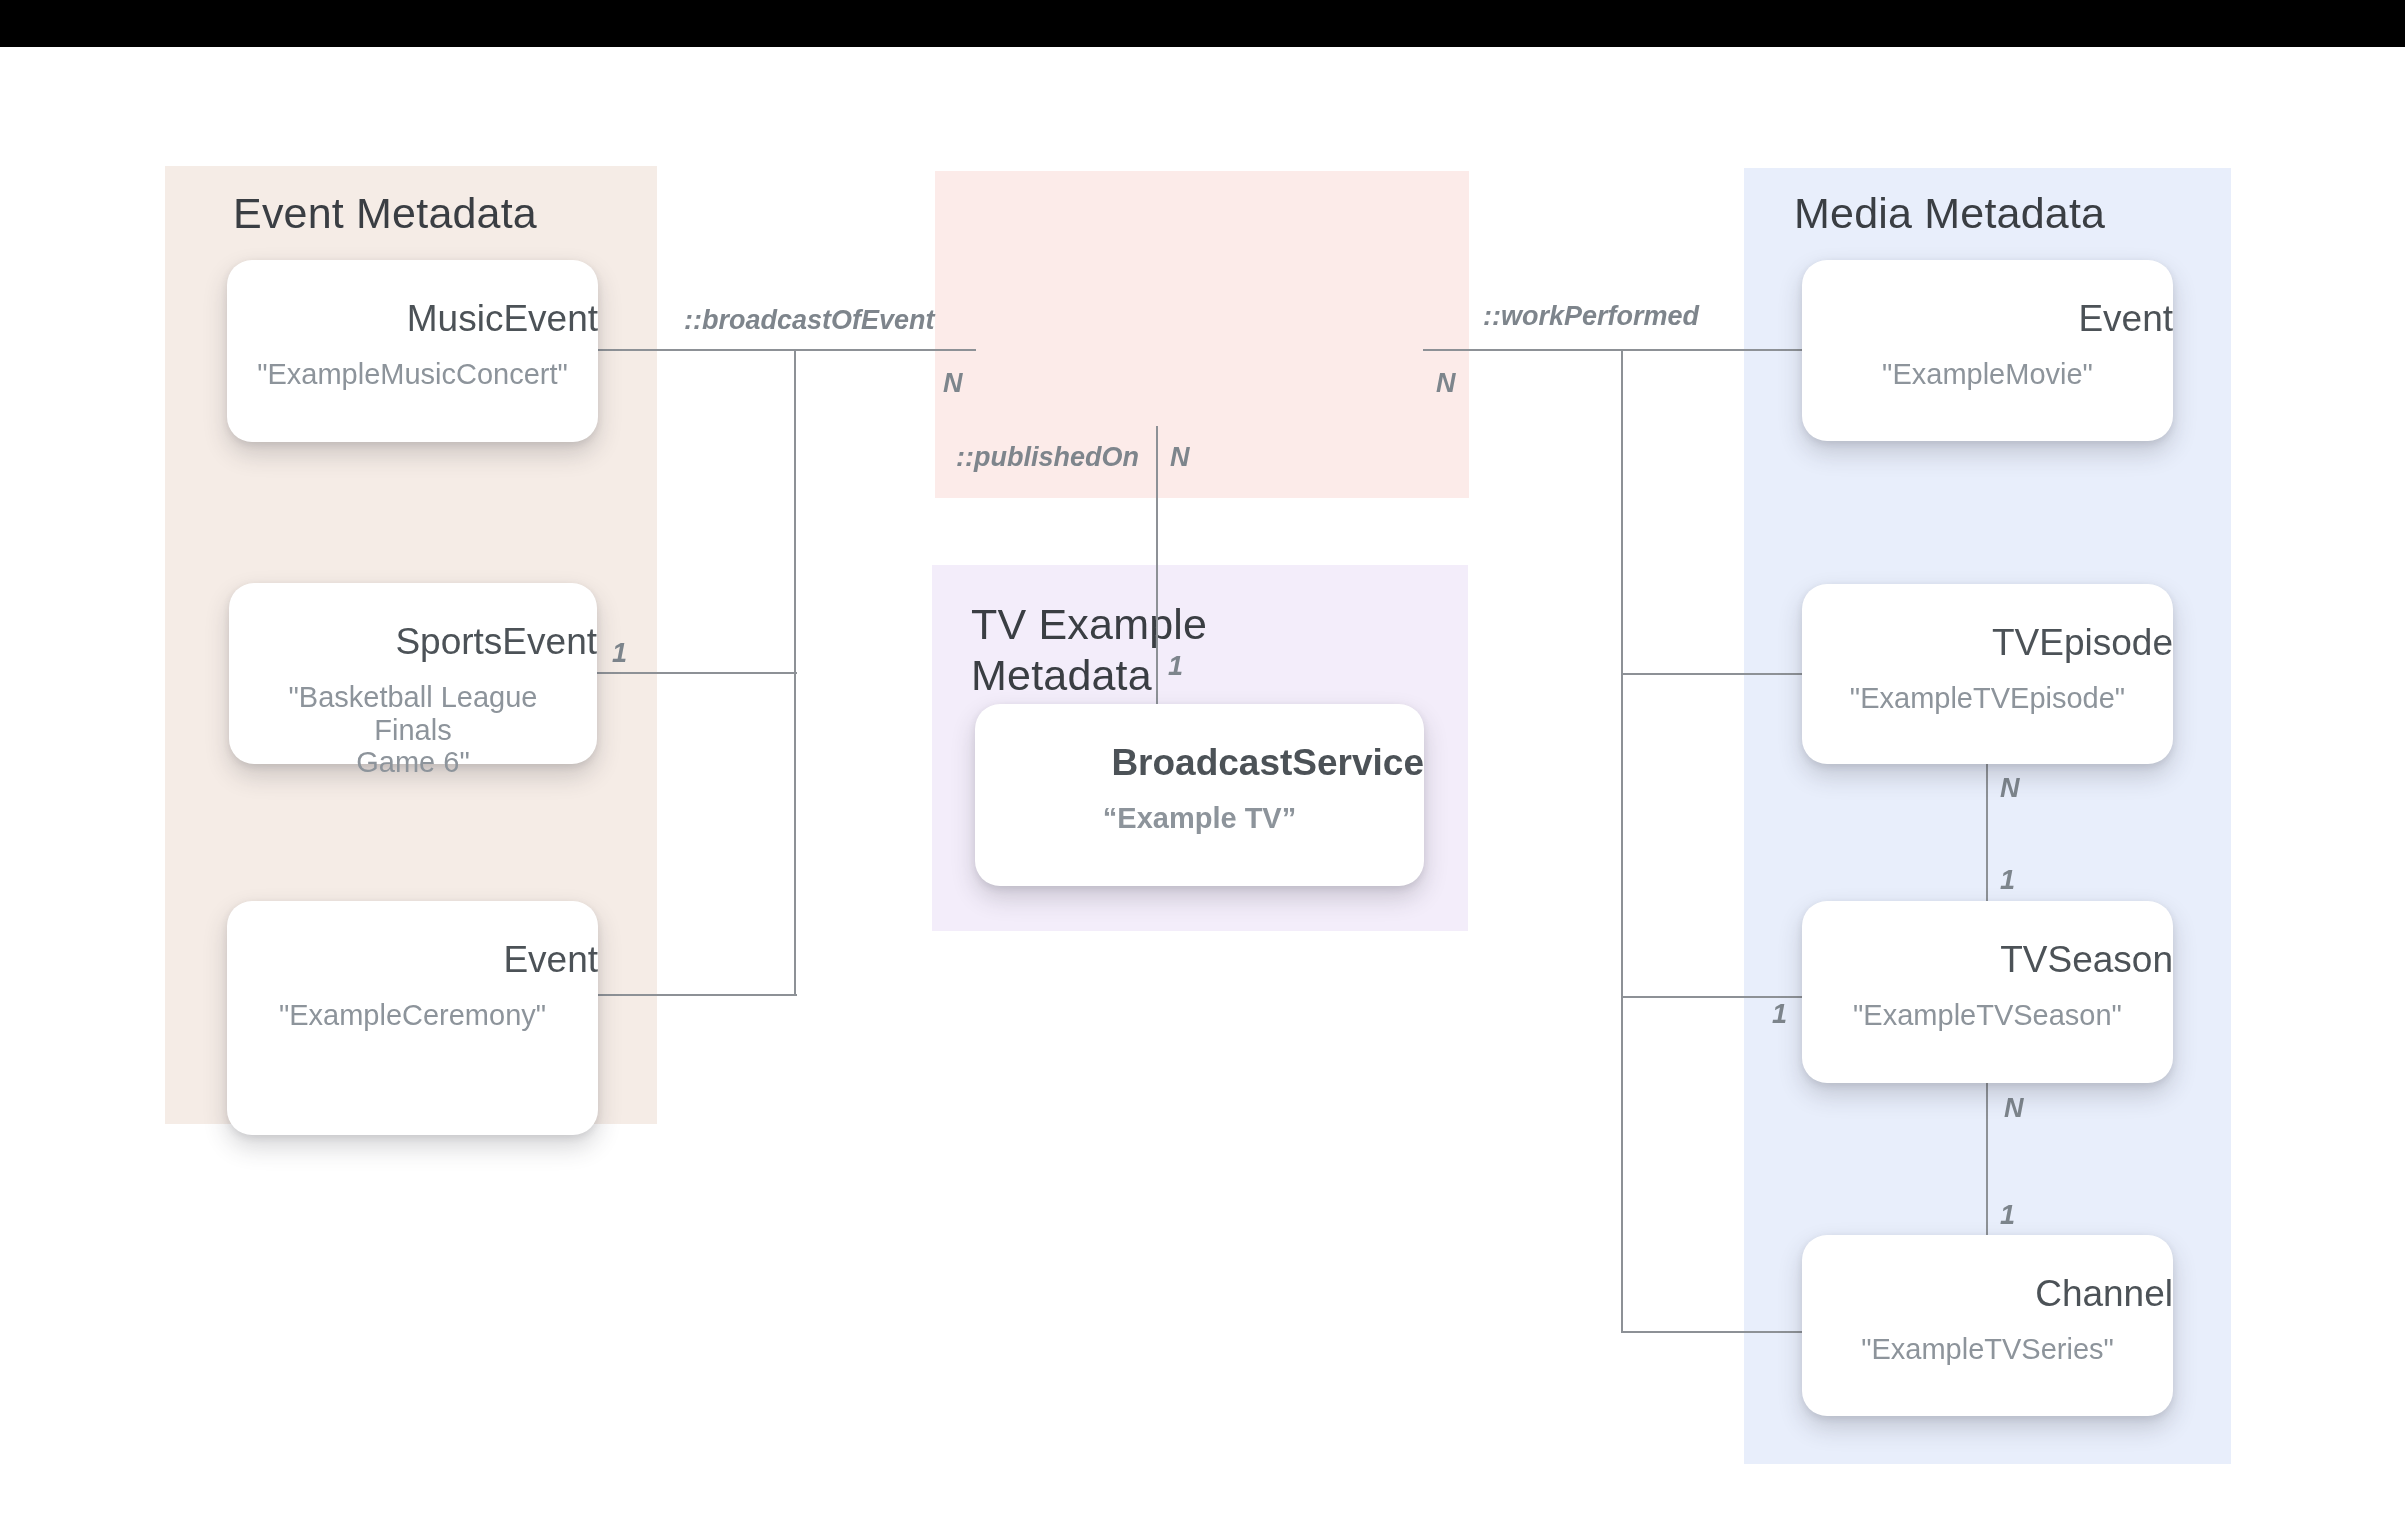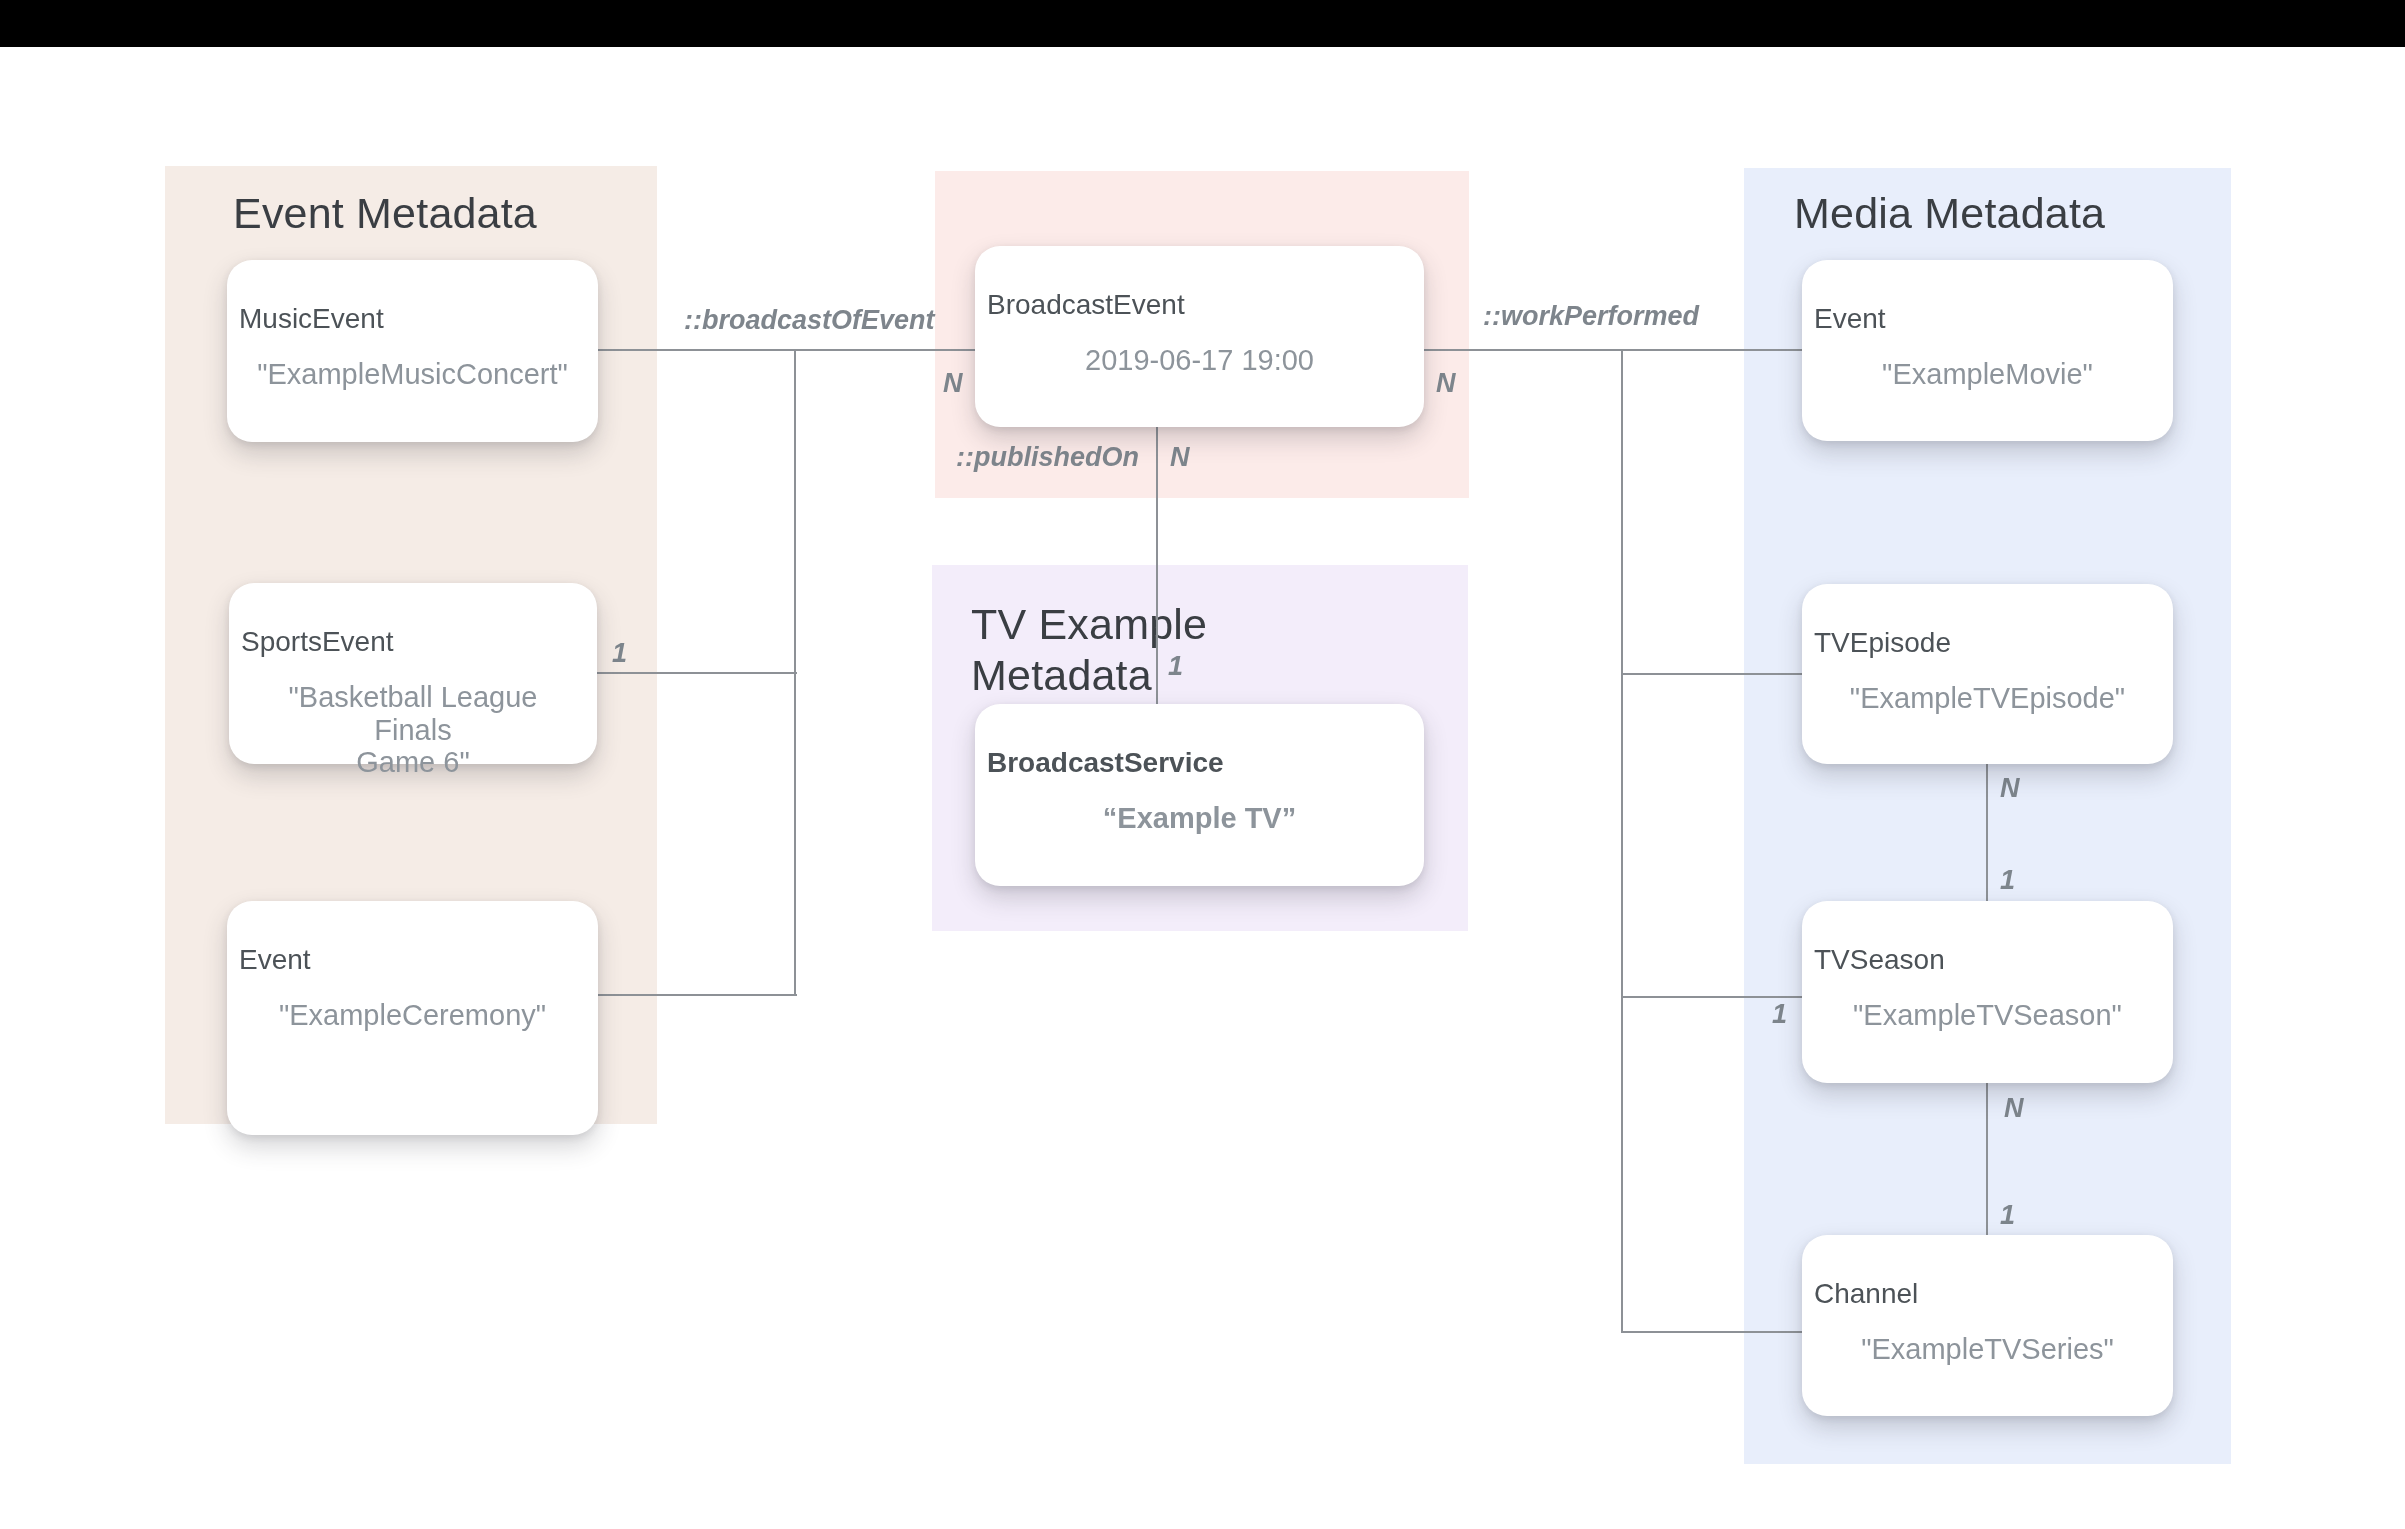--- a/index.html
+++ b/index.html
@@ -20,22 +20,22 @@
   }
   .title-event{left:233px;top:141px;}
   .title-tvchannel{left:971px;top:552px;width:344px;}
   .title-media{left:1794px;top:141px;}
 
   .card{
     position:absolute;background:#fff;border-radius:25px;
     box-shadow:0 11.5px 25px rgba(50,50,60,0.20),0 2.9px 7.6px rgba(50,50,60,0.10);
   }
   .card-name{
-    position:absolute;left:12px;right:0;top:40px;text-align:left;
-    font-size:28px;line-height:38px;color:#4c5257;
+    position:absolute;left:12px;right:0;top:40px;text-align:right;
+    font-size:37px;line-height:38px;color:#4c5257;
   }
   .card-value{
     position:absolute;left:19px;right:19px;top:98px;text-align:center;
     font-size:29px;line-height:32.5px;color:#8d949b;
   }
   .card-music  {left:227px; top:213px; width:371px;height:182px;}
   .card-sports {left:229px; top:536px; width:368px;height:181px;}
   .card-event  {left:227px; top:854px; width:371px;height:234px;}
   .card-bevent {left:975px;top:199px; width:449px;height:181px;}
   .card-bservice{left:975px;top:657px;width:449px;height:182px;font-weight:bold;}
@@ -132,24 +132,20 @@
   <div class="card card-sports">
     <div class="card-name">SportsEvent</div>
     <div class="card-value"><span>"Basketball League Finals</span><br><span>Game 6"</span></div>
   </div>
 
   <div class="card card-event">
     <div class="card-name">Event</div>
     <div class="card-value">"ExampleCeremony"</div>
   </div>
 
-  <div class="card card-bevent">
-    <div class="card-name">BroadcastEvent</div>
-    <div class="card-value">2019-06-17 19:00</div>
-  </div>
 
   <div class="card card-bservice">
     <div class="card-name">BroadcastService</div>
     <div class="card-value">“Example TV”</div>
   </div>
 
   <div class="card card-movie">
     <div class="card-name">Event</div>
     <div class="card-value">"ExampleMovie"</div>
   </div>

